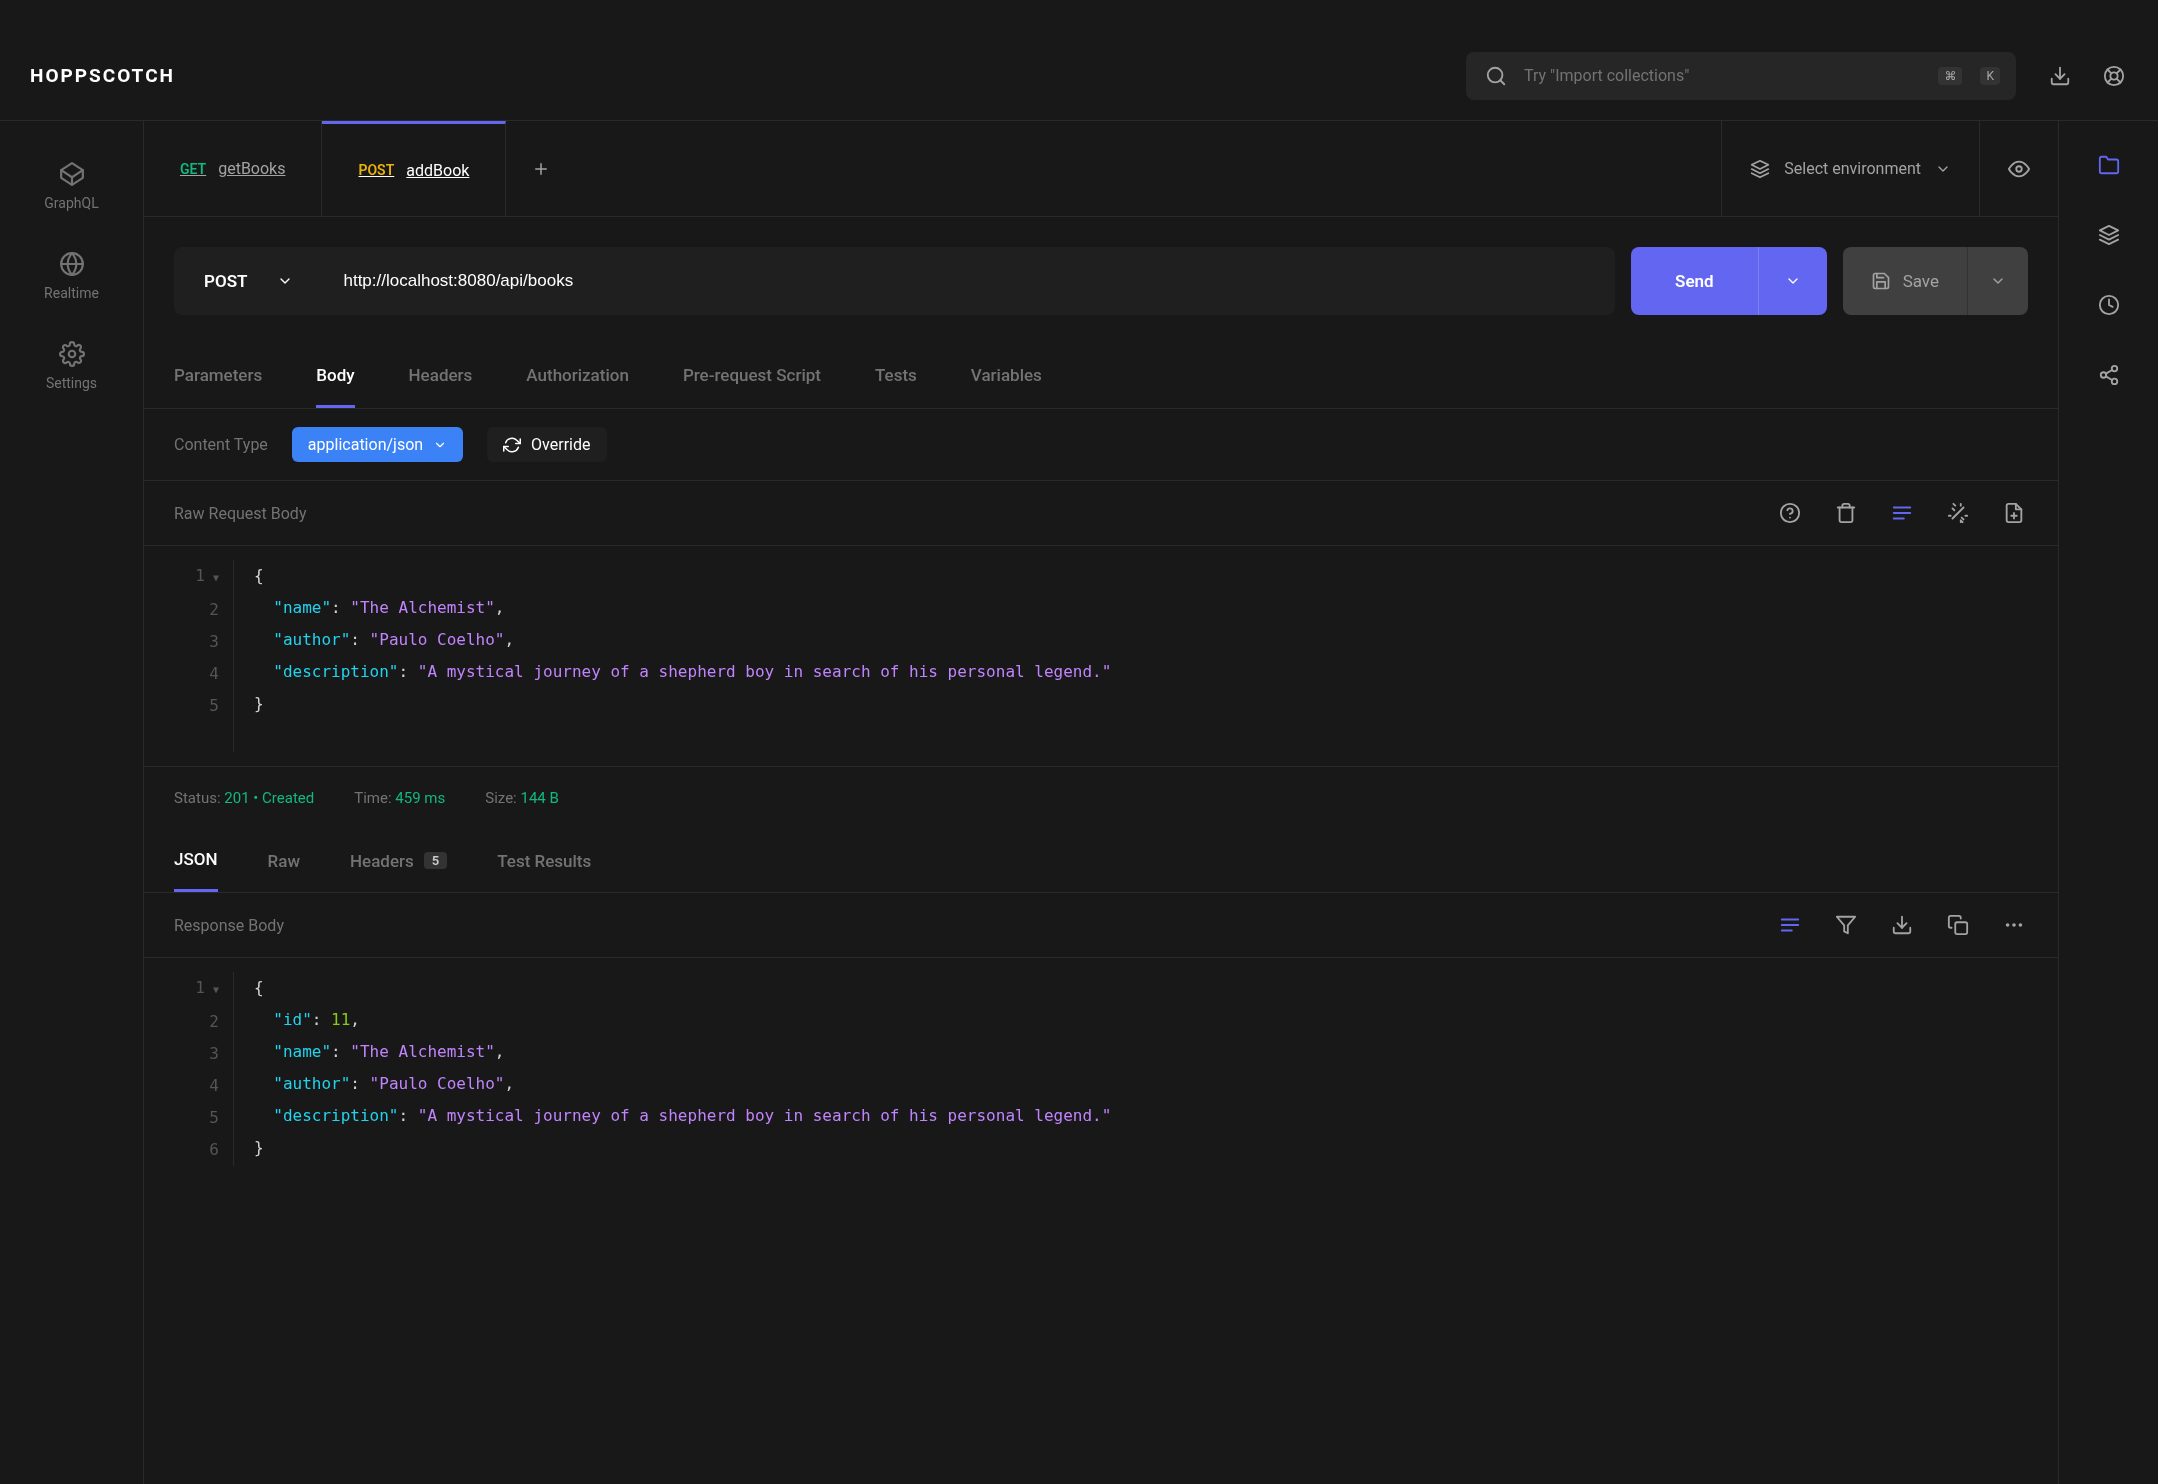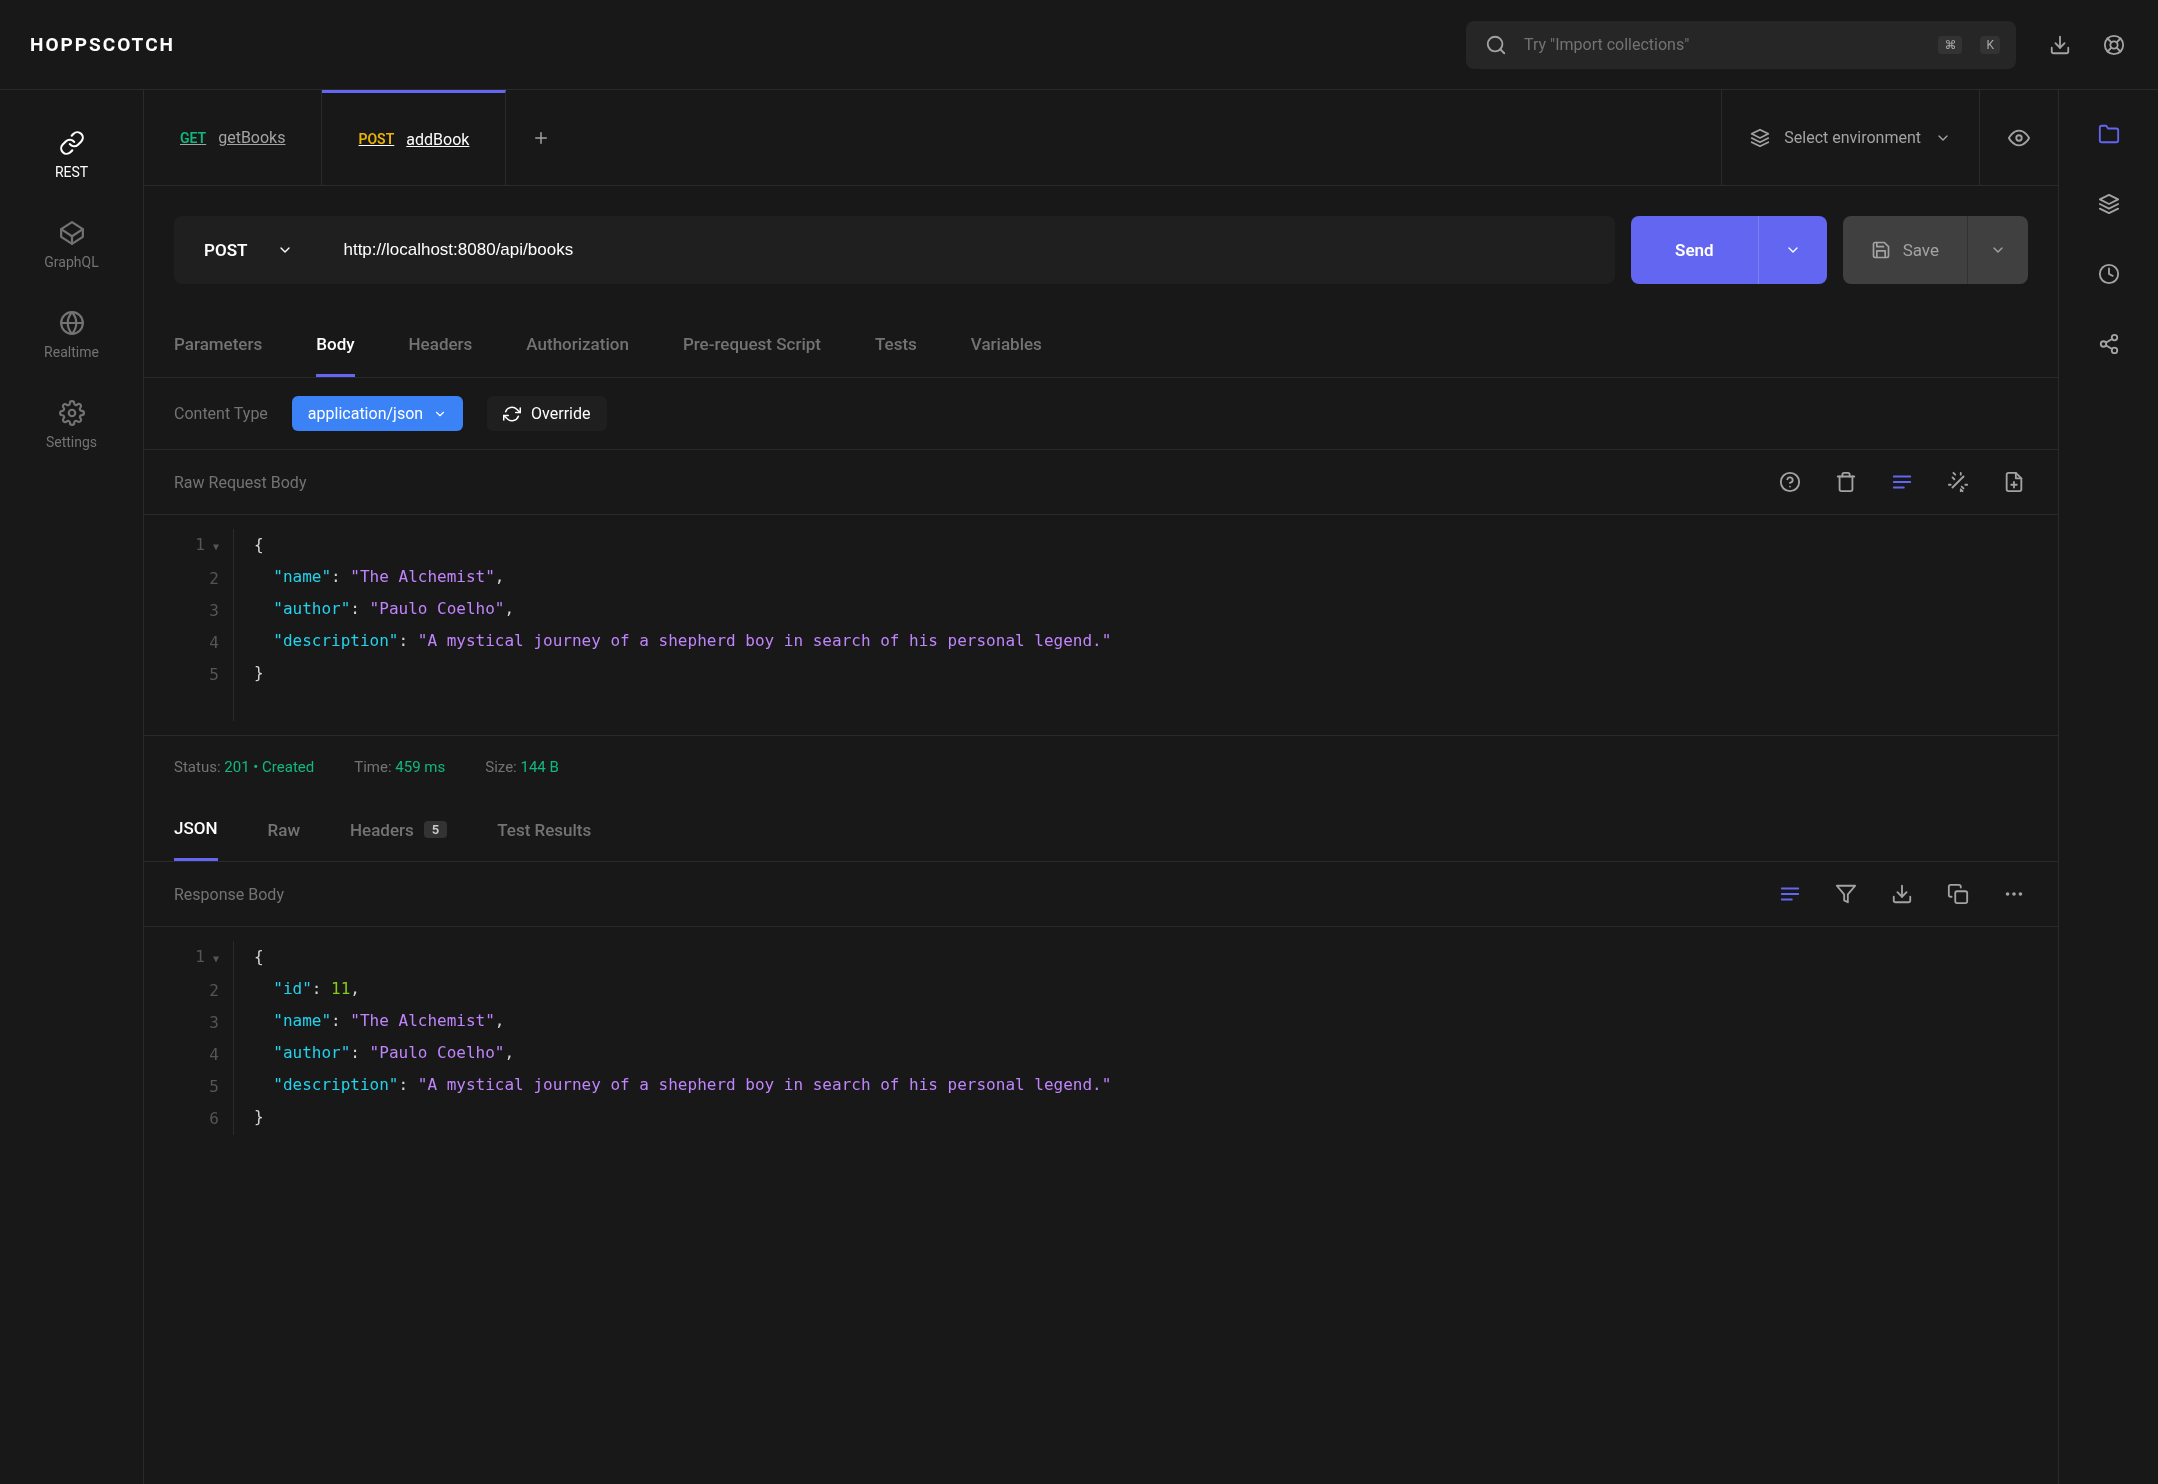--- a/index.html
+++ b/index.html
@@ -14,20 +14,21 @@
 }
 .app { display: flex; flex-direction: column; height: 100%; }
 
 
 .header {
   height: 90px;
   display: flex;
   align-items: center;
   padding: 0 30px;
   border-bottom: 1px solid #2a2a2a;
+  margin-top: 31px;
 }
 .logo { color: #fefefe; font-weight: 700; letter-spacing: 2px; font-size: 19px; }
 .header-spacer { flex: 1; }
 .search-box {
   display: flex; align-items: center;
   background: #262626; border-radius: 8px;
   padding: 10px 16px; gap: 14px; width: 550px;
 }
 .search-box .placeholder { color: #737373; flex: 1; font-size: 16px; }
 .kbd { background: #333; color: #aaa; border-radius: 4px; padding: 2px 6px; font-size: 12px; margin-left: 4px;}
@@ -186,27 +187,20 @@
             <line x1="14.83" y1="9.17" x2="19.07" y2="4.93"></line>
             <line x1="4.93" y1="19.07" x2="9.17" y2="14.83"></line>
           </svg>
       </span>
     </div>
   </div>
 
   <div class="main">
 
     <div class="left-sidebar">
-      <div class="side-item active">
-        <svg viewBox="0 0 24 24">
-            <path d="M10 13a5 5 0 0 0 7.54.54l3-3a5 5 0 0 0-7.07-7.07l-1.72 1.71"></path>
-            <path d="M14 11a5 5 0 0 0-7.54-.54l-3 3a5 5 0 0 0 7.07 7.07l1.71-1.71"></path>
-          </svg>
-        <span>REST</span>
-      </div>
       <div class="side-item">
         <svg viewBox="0 0 24 24">
             <polygon points="12 2 22 8.5 22 15.5 12 22 2 15.5 2 8.5 12 2"></polygon>
             <line x1="12" y1="22" x2="12" y2="15"></line>
             <line x1="22" y1="8.5" x2="12" y2="15"></line>
             <line x1="2" y1="8.5" x2="12" y2="15"></line>
           </svg>
         <span>GraphQL</span>
       </div>
       <div class="side-item">

